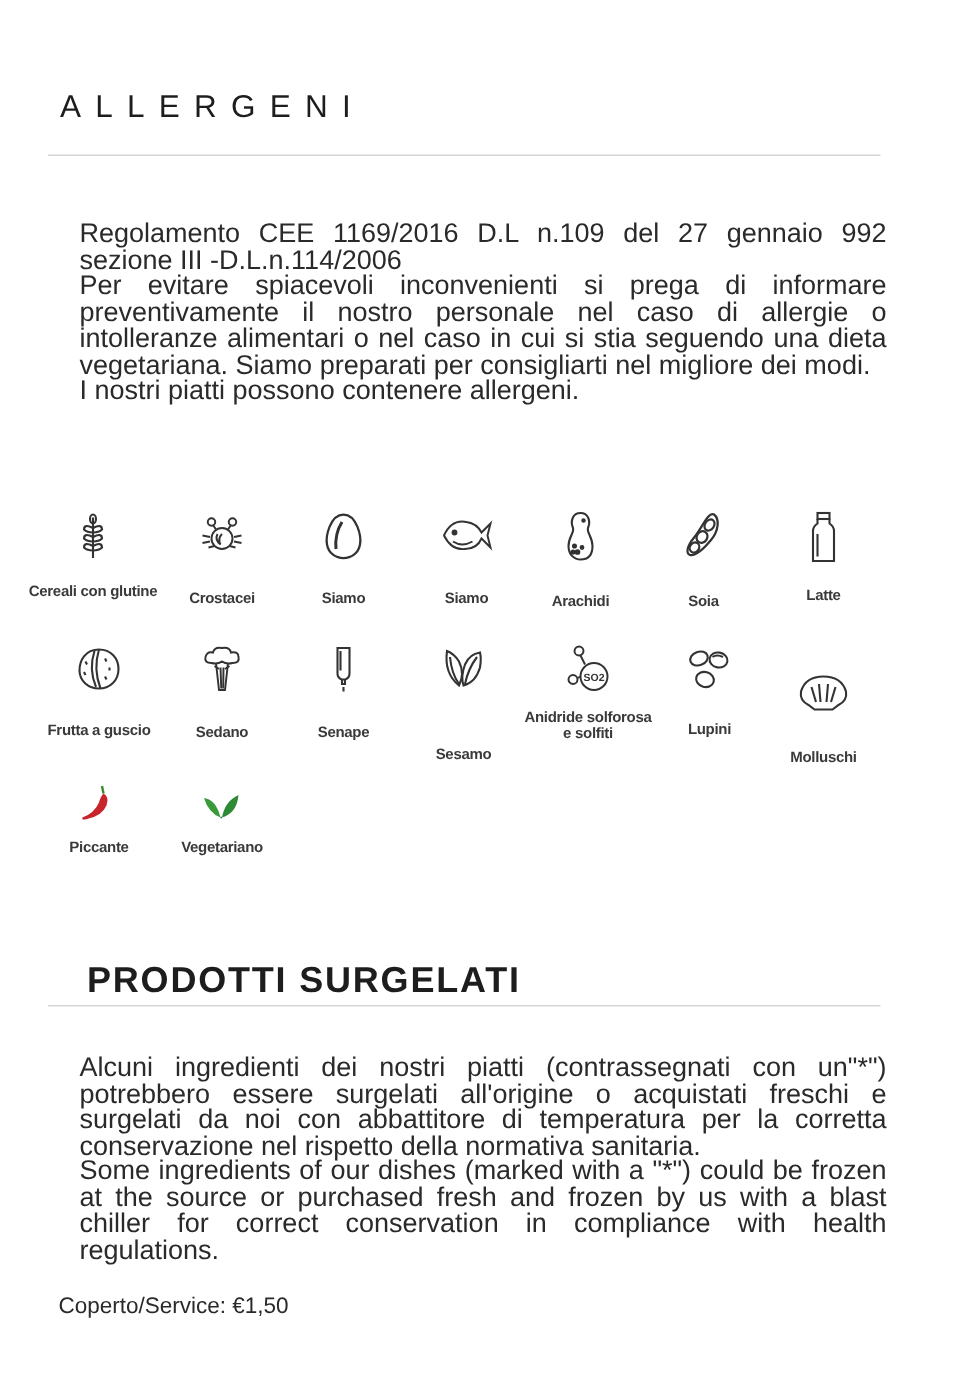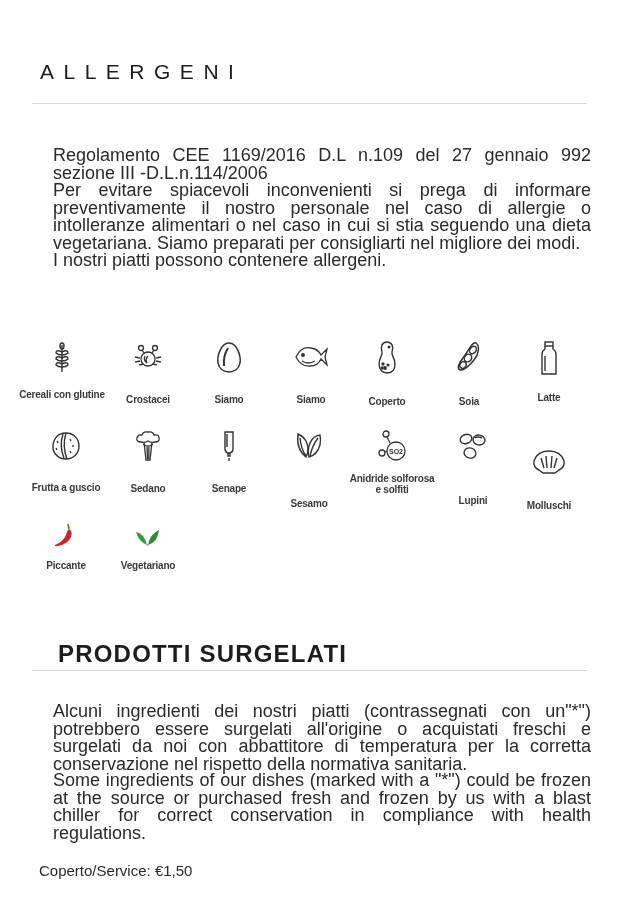--- a/index.html
+++ b/index.html
@@ -85,21 +85,21 @@
   </div>
   <div class="icell" style="left:342px;top:0">
     <svg width="34" height="34" viewBox="0 0 34 34" fill="none" stroke="#333" stroke-width="1.4">
       <path d="M17 2 C12 2 10 7 12 12 C13 15 9 18 9 24 C9 30 13 33 17 33 C22 33 25 30 25 24 C25 18 21 15 22 12 C24 7 22 2 17 2 Z"></path>
       <circle cx="13" cy="24" r="1" fill="#333"></circle>
         <circle cx="15" cy="28" r="1.2" fill="#333"></circle>
       <circle cx="12" cy="28" r="1" fill="#333"></circle>
         <circle cx="18" cy="25" r="0.9" fill="#333"></circle>
       <circle cx="19" cy="7" r="0.8" fill="#333"></circle>
     </svg>
-    <span class="ilabel" style="margin-top:22px">Coperto</span>
+    <span class="ilabel" style="margin-top:22px">Arachidi</span>
   </div>
   <div class="icell" style="left:424px;top:0">
     <svg width="34" height="34" viewBox="0 0 34 34" fill="none" stroke="#333" stroke-width="1.5">
       <path d="M24 3 C28 6 27 14 22 20 C17 26 12 31 8 30 C5 29 6 24 11 18 C16 12 20 1 24 3 Z"></path>
       <ellipse cx="21" cy="10" rx="3" ry="4" transform="rotate(35 21 10)"></ellipse>
       <ellipse cx="16" cy="18" rx="3.5" ry="4" transform="rotate(35 16 18)"></ellipse>
       <ellipse cx="11" cy="25" rx="3" ry="3.5" transform="rotate(35 11 25)"></ellipse>
     </svg>
     <span class="ilabel" style="margin-top:22px">Soia</span>
   </div>
@@ -165,21 +165,21 @@
     </svg>
     <span class="ilabel" style="margin-top:10px">Anidride solforosa e solfiti</span>
   </div>
   <div class="icell" style="left:428px;top:89px">
     <svg width="34" height="34" viewBox="0 0 34 34" fill="none" stroke="#333" stroke-width="1.4">
       <ellipse cx="10" cy="10" rx="6" ry="4.5" transform="rotate(-20 10 10)"></ellipse>
       <ellipse cx="23" cy="11" rx="6" ry="5" transform="rotate(10 23 11)"></ellipse>
       <path d="M19 9 Q22 7 26 9"></path>
       <ellipse cx="14" cy="24" rx="6" ry="5" transform="rotate(15 14 24)"></ellipse>
     </svg>
-    <span class="ilabel" style="margin-top:32px">Lupini</span>
+    <span class="ilabel" style="margin-top:18px">Lupini</span>
   </div>
   <div class="icell" style="left:504px;top:106px">
     <svg width="36" height="34" viewBox="0 0 36 34" fill="none" stroke="#333" stroke-width="1.4">
       <path d="M18 5 Q6 5 3 15 Q2 21 8 24 L12 27 L24 27 L28 24 Q34 21 33 15 Q30 5 18 5 Z"></path>
       <line x1="10" y1="12" x2="13" y2="22"></line>
         <line x1="15" y1="10" x2="16" y2="22"></line>
       <line x1="21" y1="10" x2="20" y2="22"></line>
         <line x1="26" y1="12" x2="23" y2="22"></line>
     </svg>
     <span class="ilabel" style="margin-top:20px">Molluschi</span>

